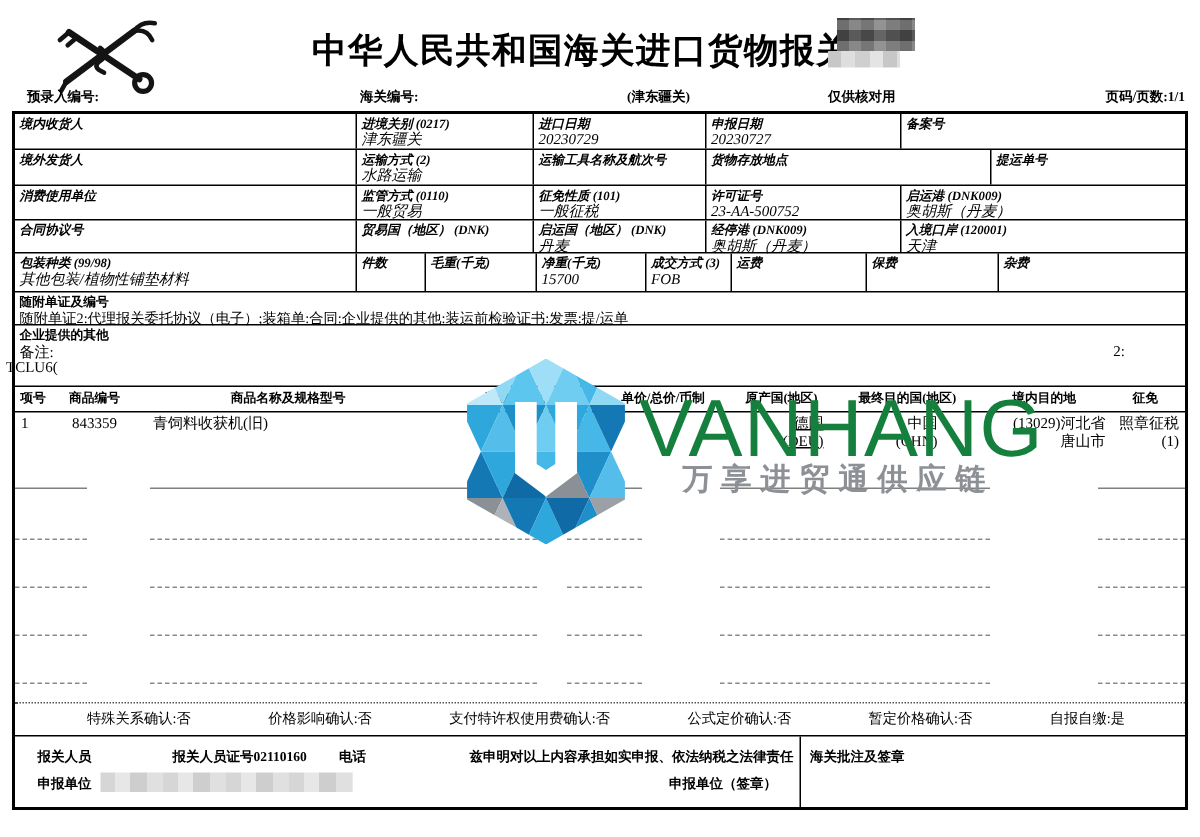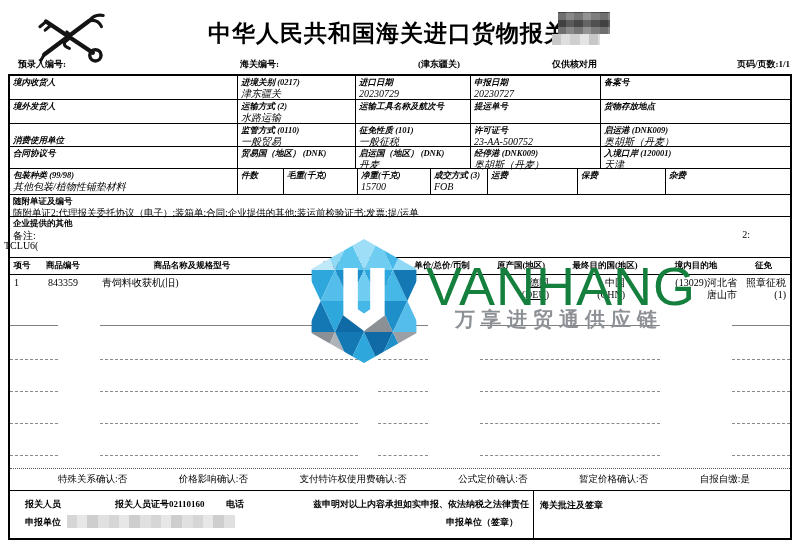--- a/index.html
+++ b/index.html
@@ -123,32 +123,32 @@
         <div class="val"></div>
       </div>
     <div class="cell" style="width:118px;">
         <div class="lbl">运输方式 (2)</div>
         <div class="val">水路运输</div>
       </div>
     <div class="cell" style="width:115px;">
         <div class="lbl">运输工具名称及航次号</div>
         <div class="val"></div>
       </div>
+    <div class="cell" style="flex:1;">
+        <div class="lbl">货物存放地点</div>
+        <div class="val"></div>
+      </div>
     <div class="cell" style="width:130px;">
         <div class="lbl">提运单号</div>
         <div class="val"></div>
       </div>
-    <div class="cell" style="flex:1;">
-        <div class="lbl">货物存放地点</div>
-        <div class="val"></div>
-      </div>
   </div>
 
   <div class="row" style="height:23px;">
-    <div class="cell" style="width:227px;margin-top:10px;">
+    <div class="cell" style="width:227px;">
         <div class="lbl">消费使用单位</div>
         <div class="val"></div>
       </div>
     <div class="cell" style="width:118px;">
         <div class="lbl">监管方式 (0110)</div>
         <div class="val">一般贸易</div>
       </div>
     <div class="cell" style="width:115px;">
         <div class="lbl">征免性质 (101)</div>
         <div class="val">一般征税</div>

